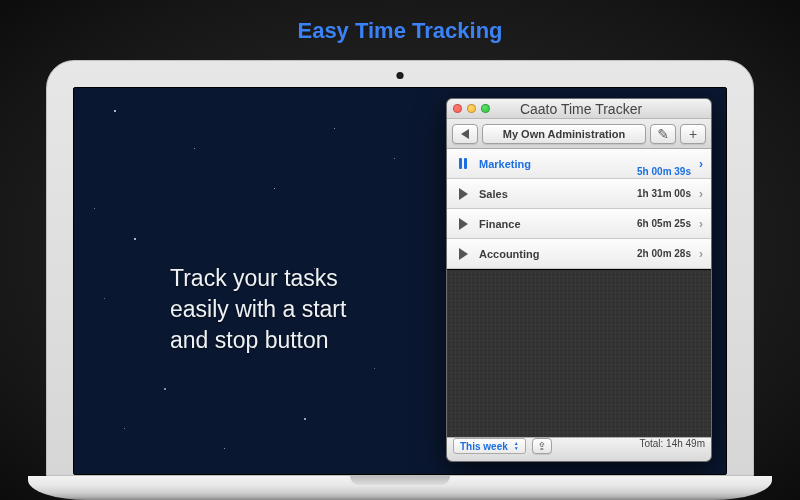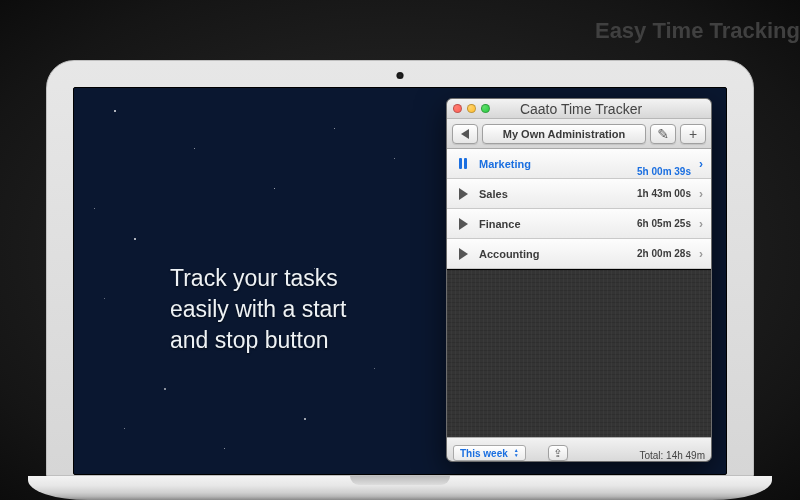--- a/index.html
+++ b/index.html
@@ -5,21 +5,21 @@
   * { box-sizing: border-box; margin: 0; padding: 0; }
   body {
     width: 800px; height: 500px;
     background: radial-gradient(ellipse at center, #303030 0%, #151515 80%, #0c0c0c 100%);
     font-family: "Helvetica Neue", Helvetica, Arial, sans-serif;
     overflow: hidden;
     position: relative;
   }
   .page-title {
     position: absolute; top: 18px; left: 0; right: 0;
-    text-align: right; color: #404040;
+    text-align: center; color: #3b82f6;
     font-size: 22px; font-weight: 600;
   }
   .laptop {
     position: absolute; top: 60px; left: 46px; width: 708px;
   }
   .bezel {
     background: linear-gradient(#e7e7e7, #d6d6d6);
     border-radius: 28px 28px 0 0;
     padding: 26px 26px 0 26px;
     height: 416px;
@@ -138,21 +138,21 @@
       linear-gradient(90deg, rgba(255,255,255,0.03) 1px, transparent 1px),
       linear-gradient(rgba(255,255,255,0.03) 1px, transparent 1px),
       linear-gradient(rgba(0,0,0,0.25) 1px, transparent 1px);
     background-size: 4px 4px, 4px 4px, 4px 4px;
     border-top: 1px solid #000;
   }
   .footer {
     height: 24px;
     background: linear-gradient(#f2f2f2, #d9d9d9);
     border-top: 1px solid #aeaeae;
-    display: flex; align-items: flex-end; padding: 0 6px; gap: 22px;
+    display: flex; align-items: flex-start; padding: 0 6px; gap: 6px;
   }
   .drop {
     height: 16px; border: 1px solid #a9a9a9; border-radius: 3px;
     background: linear-gradient(#fff, #eaeaea);
     display: flex; align-items: center; padding: 0 6px;
     font-size: 10px; color: #1b6fe0; font-weight: 600;
     gap: 6px;
   }
   .drop .arr { display:flex; flex-direction:column; gap:0px; color:#1b6fe0; }
   .drop .arr::before { content:"▲"; font-size:5px; line-height:5px; }
@@ -232,21 +232,21 @@
             </div>
             <div class="name">Marketing</div>
             <div class="time">5h 00m 39s</div>
             <div class="chev">›</div>
           </div>
           <div class="row">
             <div class="playbtn">
               <div class="play-tri"></div>
             </div>
             <div class="name">Sales</div>
-            <div class="time">1h 43m 00s</div>
+            <div class="time">1h 31m 00s</div>
             <div class="chev">›</div>
           </div>
           <div class="row">
             <div class="playbtn">
               <div class="play-tri"></div>
             </div>
             <div class="name">Finance</div>
             <div class="time">6h 05m 25s</div>
             <div class="chev">›</div>
           </div>

